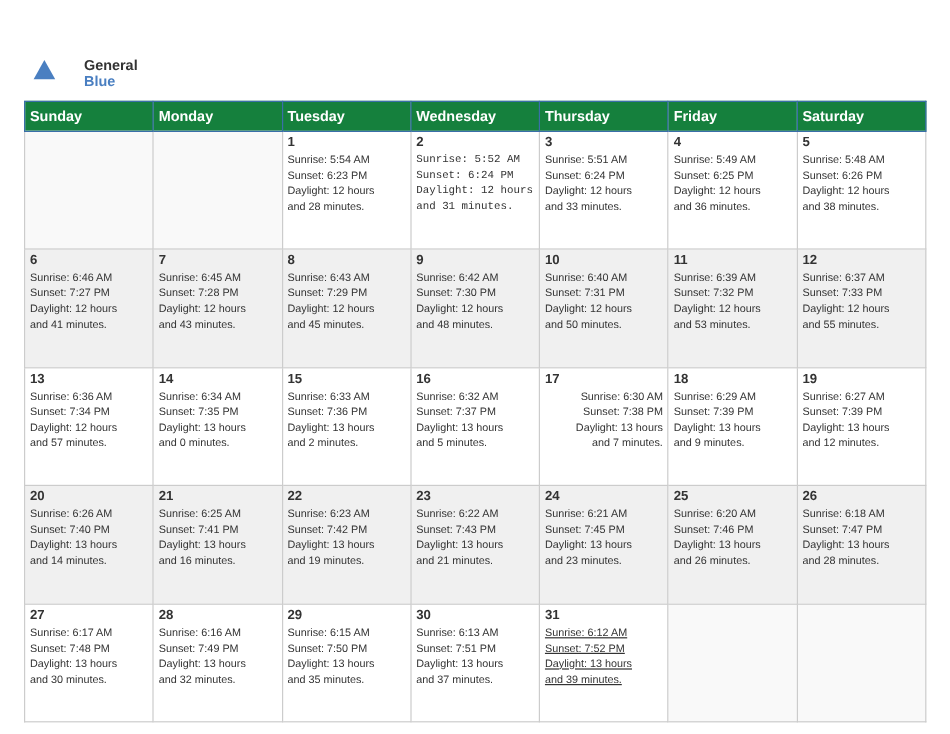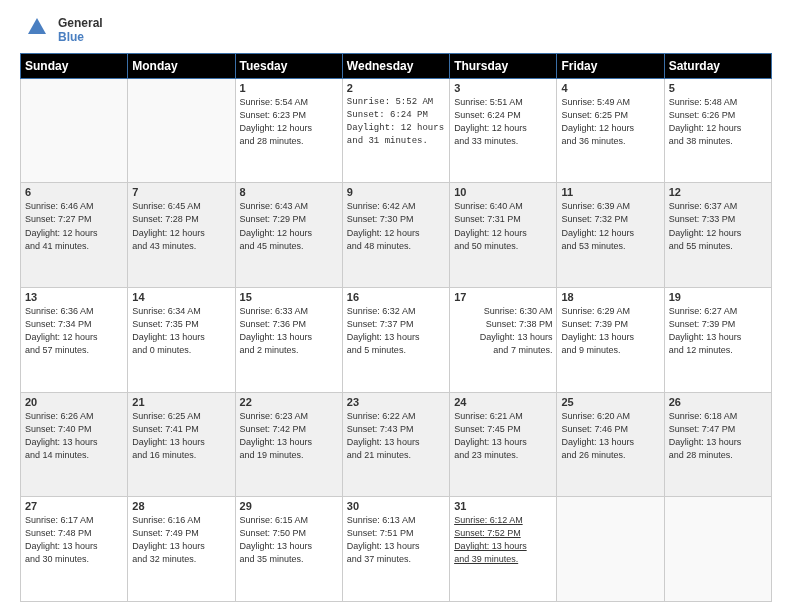--- a/index.html
+++ b/index.html
@@ -18,22 +18,23 @@
       flex-direction: column;
     }
     .header {
       display: flex;
       align-items: flex-start;
       justify-content: space-between;
       margin-bottom: 8px;
     }
     .logo {
       display: flex;
-      align-items: flex-start;
-      gap: 4px;
+      align-items: flex-end;
+      gap: 16px;
+      margin-top: 31px;
     }
     .title-block {
       text-align: right;
     }
     .main-title {
       font-size: 32px;
       font-weight: bold;
       color: #333;
       line-height: 1.1;
     }
@@ -42,21 +43,21 @@
       color: #555;
     }
     .calendar {
       flex: 1;
       border: 1px solid #ccc;
       border-collapse: collapse;
       width: 100%;
       table-layout: fixed;
     }
     .calendar th {
-      background: #000000;
+      background: #15803d;
       color: #fff;
       font-size: 12px;
       font-weight: bold;
       padding: 5px 4px;
       text-align: left;
       border: 1px solid #3a6fa8;
     }
     .calendar td {
       border: 1px solid #ccc;
       vertical-align: top;

